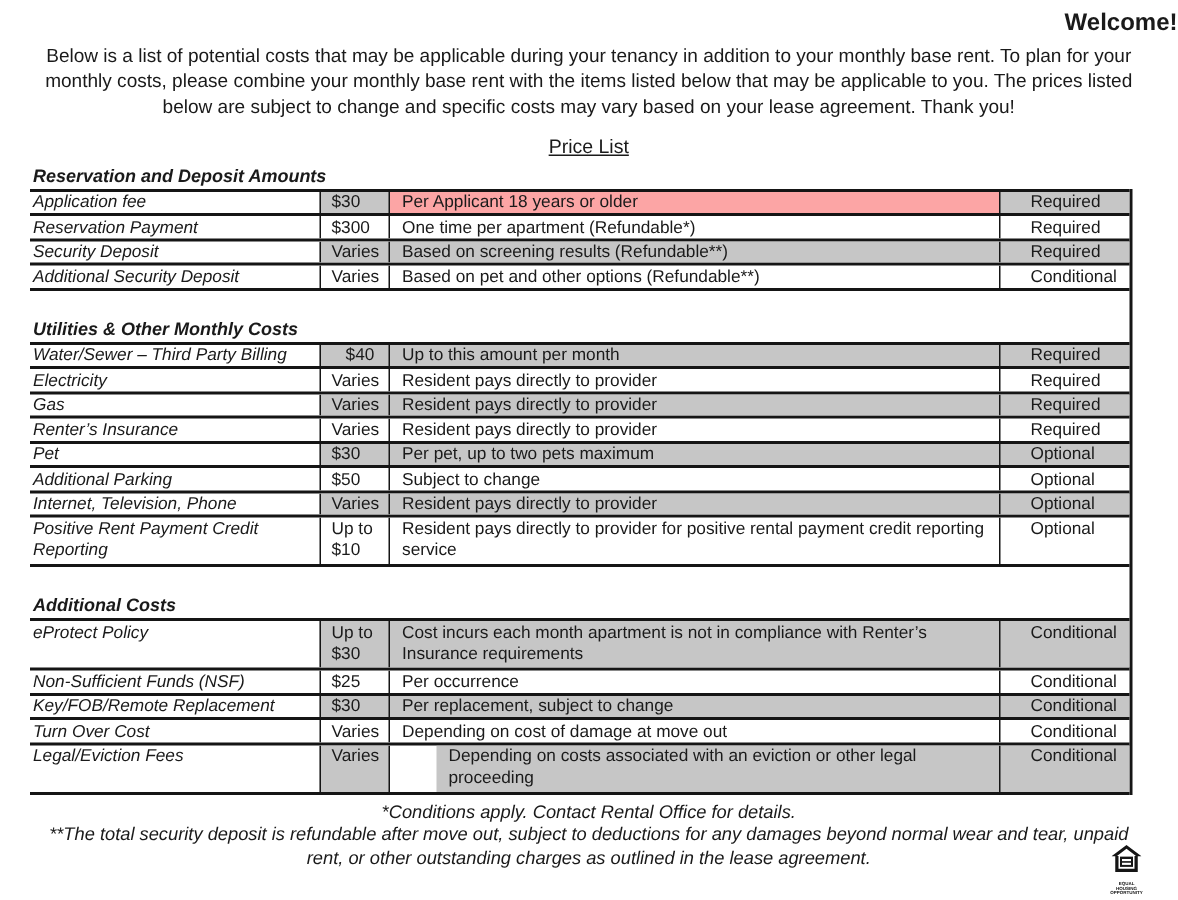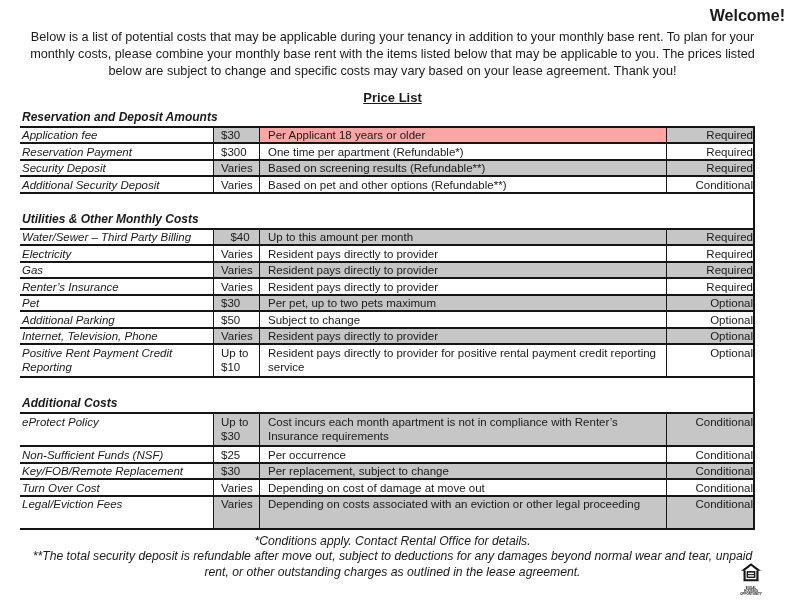--- a/index.html
+++ b/index.html
@@ -23,21 +23,21 @@
     margin: 4px auto 0;
     max-width: 760px;
     text-align: center;
     font-size: 12.7px;
     line-height: 17.2px;
   }
   .list-title {
     padding-top: 9px;
     text-align: center;
     font-size: 13px;
-    font-weight: bold;
+    font-weight: normal;
   }
   .list-title span { text-decoration: underline; }
   .table-wrap {
     margin-left: 20px;
     width: 735px;
     margin-top: 5px;
   }
   .sec-heading {
     font-size: 12px;
     font-weight: bold;
@@ -61,21 +61,21 @@
   .row.tall { height: 33px; }
   .cell {
     font-size: 11.5px;
     line-height: 14.4px;
     padding-top: 0.5px;
     overflow: hidden;
   }
   .cell.label { font-style: italic; text-align: left; padding-right: 6px; padding-left: 2px; }
   .cell.price { border-left: 1.5px solid #151515; border-right: 1.5px solid #151515; padding-left: 7px; }
   .cell.desc  { padding-left: 8px; padding-right: 6px; }
-  .cell.status { border-left: 1.5px solid #151515; text-align: right; }
+  .cell.status { border-left: 1.5px solid #151515; text-align: left; padding-left: 20px; }
   .footnote {
     margin: 0 auto;
     text-align: center;
     font-style: italic;
     font-size: 12.2px;
     line-height: 15.5px;
   }
   .footnote.first { margin-top: 4px; }
   .footnote.second { max-width: 724px; }
   .eho {
@@ -208,21 +208,21 @@
           </div>
           <div class="row">
             <div class="cell label">Turn Over Cost</div>
             <div class="cell price">Varies</div>
             <div class="cell desc">Depending on cost of damage at move out</div>
             <div class="cell status">Conditional</div>
           </div>
           <div class="row tall">
             <div class="cell label">Legal/Eviction Fees</div>
             <div class="cell price" style="background: rgb(198, 198, 198);">Varies</div>
-            <div class="cell desc" style="background: rgb(198, 198, 198);">Depending on costs associated with an eviction or other legal proceeding</div>
+            <div class="cell desc" style="background: rgb(198, 198, 198); margin-left: 31px;">Depending on costs associated with an eviction or other legal proceeding</div>
             <div class="cell status" style="background: rgb(198, 198, 198);">Conditional</div>
           </div>
         </div>
       </div>
   </div>
 
   <p class="footnote first">*Conditions apply. Contact Rental Office for details.</p>
   <p class="footnote second">**The total security deposit is refundable after move out, subject to deductions for any damages beyond normal wear and tear, unpaid rent, or other outstanding charges as outlined in the lease agreement.</p>
 
   <div class="eho">

